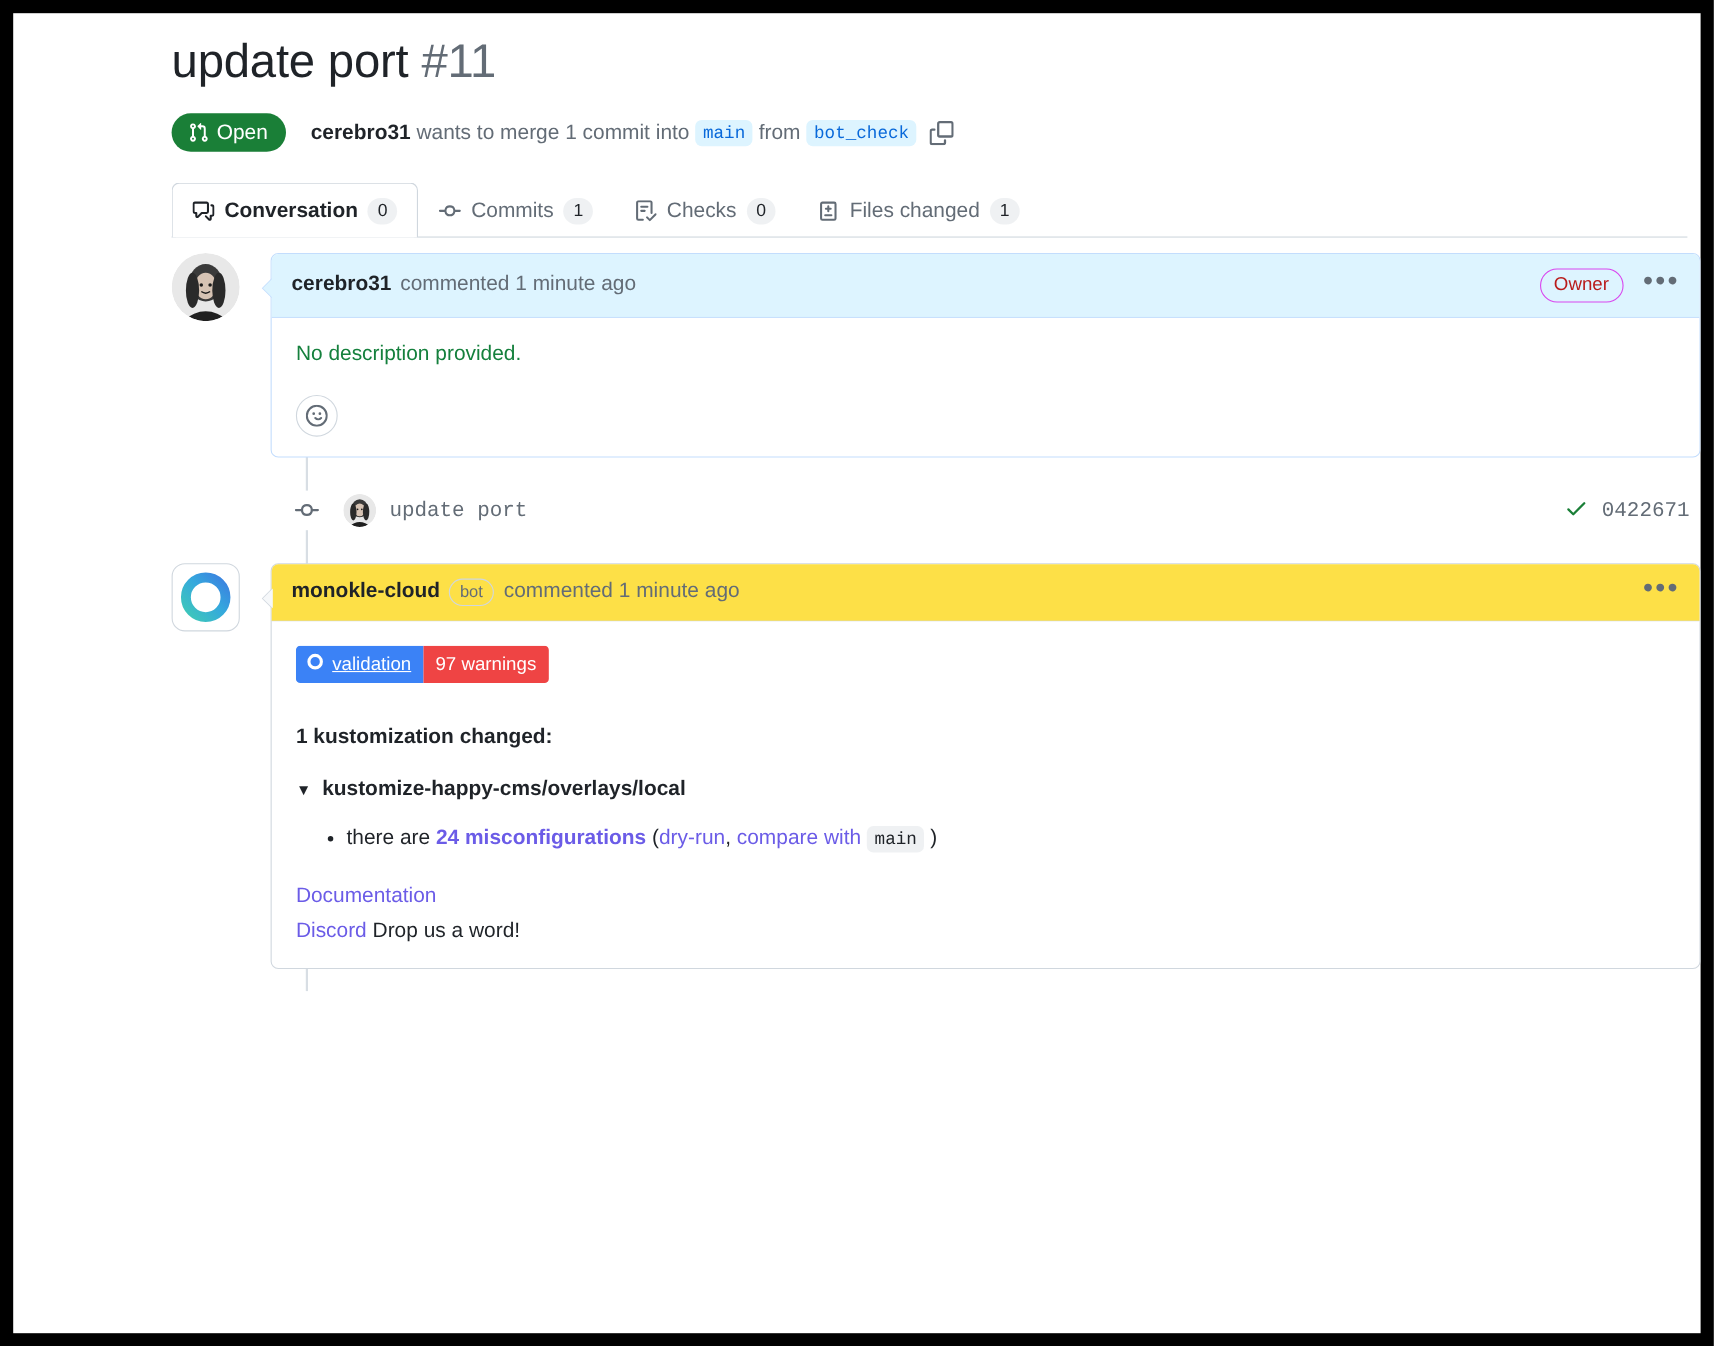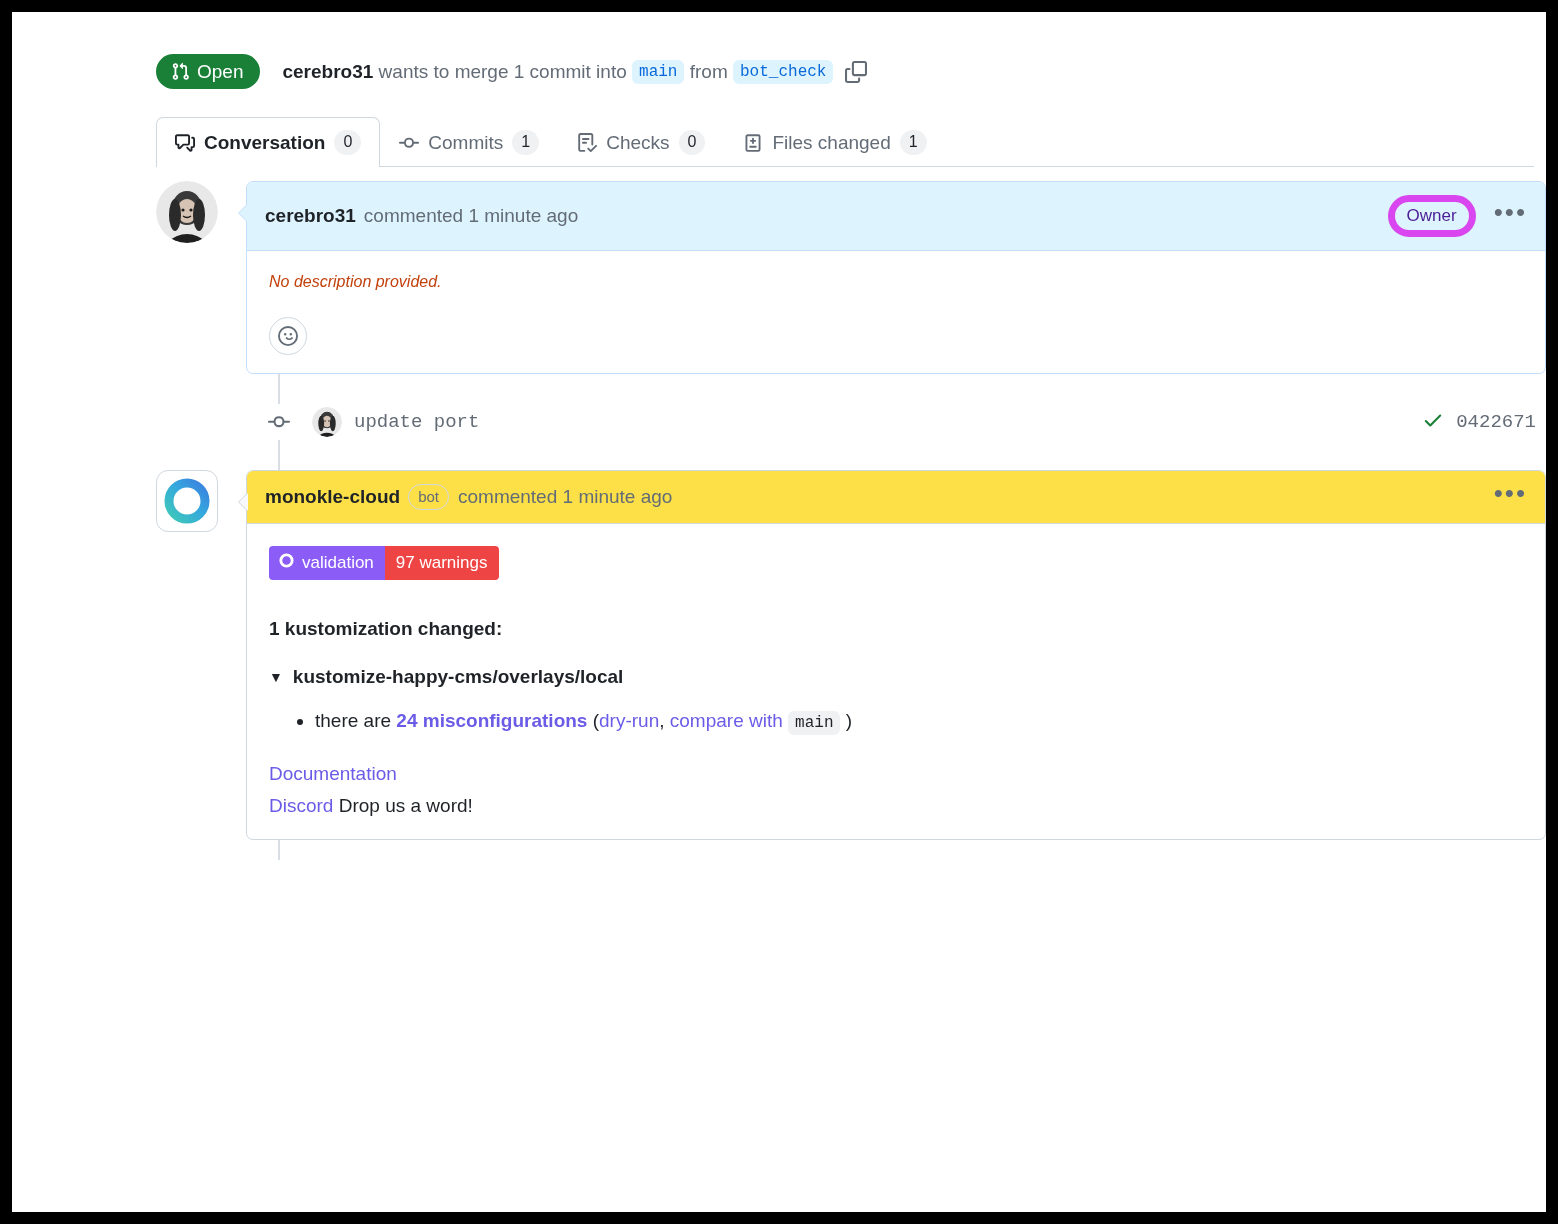--- a/index.html
+++ b/index.html
@@ -181,23 +181,23 @@
     border: 1px solid #d0d7de;
     border-radius: 2em;
     color: #636c76;
     font-size: 15px;
     padding: 2px 9px;
     margin-right: 9px;
     line-height: 1.3;
   }
   .head-right { margin-left: auto; display: flex; align-items: center; gap: 18px; }
   .role-badge {
-    border: 7px solid #d946ef;
+    border: 1px solid #d946ef;
     border-radius: 2em;
-    color: #4c1d95;
+    color: #b91c1c;
     font-size: 17px;
     padding: 3px 12px;
     line-height: 1.3;
   }
   .kebab {
     color: #636c76;
     font-size: 26px;
     line-height: 0.4;
     letter-spacing: 2px;
     cursor: pointer;
@@ -213,21 +213,21 @@
     border-top: 9px solid transparent;
     border-bottom: 9px solid transparent;
   }
   .arrow-out { border-right: 9px solid #d0d7de; }
   .arrow-in { border-right: 9px solid #ffffff; left: -8px; }
   .highlight .arrow-out { border-right-color: #c3ddfd; }
   .highlight .arrow-in { border-right-color: #ddf4ff; }
   .plain .arrow-in { border-right-color: #f6f8fa; }
 
   .comment-body { padding: 22px 22px 18px 22px; }
-  .no-desc { font-style: italic; color: #c2410c; font-size: 16px; margin: 0 0 26px 0; }
+  .no-desc { color: #15803d; font-size: 19px; margin: 0 0 26px 0; }
   .reaction-btn {
     width: 38px; height: 38px;
     border: 1px solid #d0d7de;
     border-radius: 50%;
     display: flex; align-items: center; justify-content: center;
     color: #636c76;
     cursor: pointer;
     background: #fff;
   }
 
@@ -290,24 +290,25 @@
   
   .shield {
     display: inline-flex;
     height: 34px;
     border-radius: 4px;
     overflow: hidden;
     font-size: 17px;
     margin-bottom: 12px;
   }
   .shield-left {
-    background: #8b5cf6;
+    background: #3b82f6;
     color: #ffffff;
     display: flex; align-items: center; gap: 7px;
     padding: 0 11px 0 9px;
+    text-decoration: underline;
   }
   .shield-right {
     background: #ef4444;
     color: #ffffff;
     display: flex; align-items: center;
     padding: 0 11px;
   }
   .md-h2 {
     font-size: 28px;
     font-weight: 700;
@@ -339,20 +340,24 @@
     color: #1f2328;
   }
   .links-block { margin-top: 22px; font-size: 19px; line-height: 1.65; color: #1f2328; }
 </style>
 </head>
 <body>
 
 <div class="page-frame">
 
   <div class="pr-header">
+    <h1 class="pr-title">
+      <span>update port</span>
+      <span class="pr-number">#11</span>
+    </h1>
 
     <div class="pr-subhead">
       <span class="state-badge">
         <span>
           <svg width="19" height="19" viewBox="0 0 16 16" fill="currentColor" aria-hidden="true">
             <path d="M1.5 3.25a2.25 2.25 0 1 1 3 2.122v5.256a2.251 2.251 0 1 1-1.5 0V5.372A2.25 2.25 0 0 1 1.5 3.25Zm5.677-.177L9.573.677A.25.25 0 0 1 10 .854V2.5h1A2.5 2.5 0 0 1 13.5 5v5.628a2.251 2.251 0 1 1-1.5 0V5a1 1 0 0 0-1-1h-1v1.646a.25.25 0 0 1-.427.177L7.177 3.427a.25.25 0 0 1 0-.354ZM3.75 2.5a.75.75 0 1 0 0 1.5.75.75 0 0 0 0-1.5Zm0 9.5a.75.75 0 1 0 0 1.5.75.75 0 0 0 0-1.5Zm8.25.75a.75.75 0 1 0 1.5 0 .75.75 0 0 0-1.5 0Z"></path>
           </svg>
         </span>
         <span>Open</span>
       </span>

